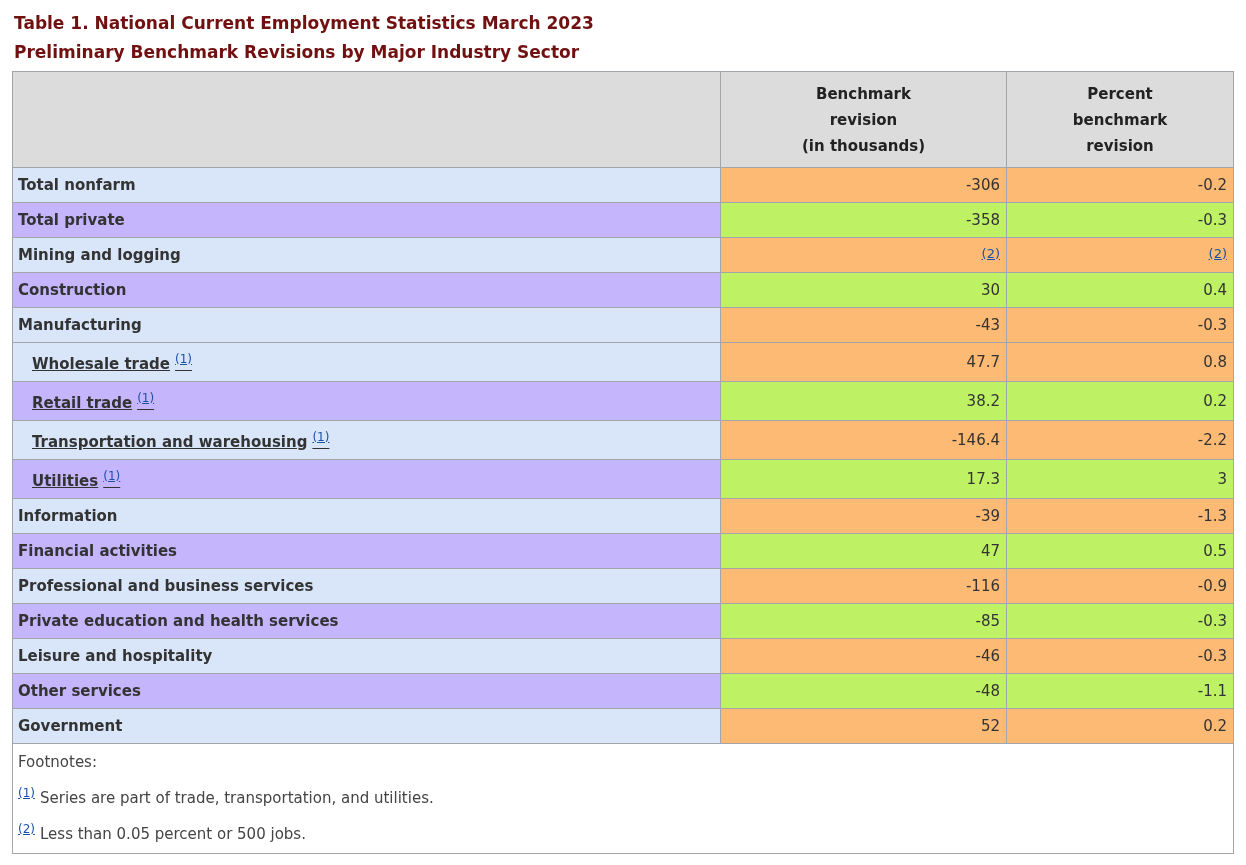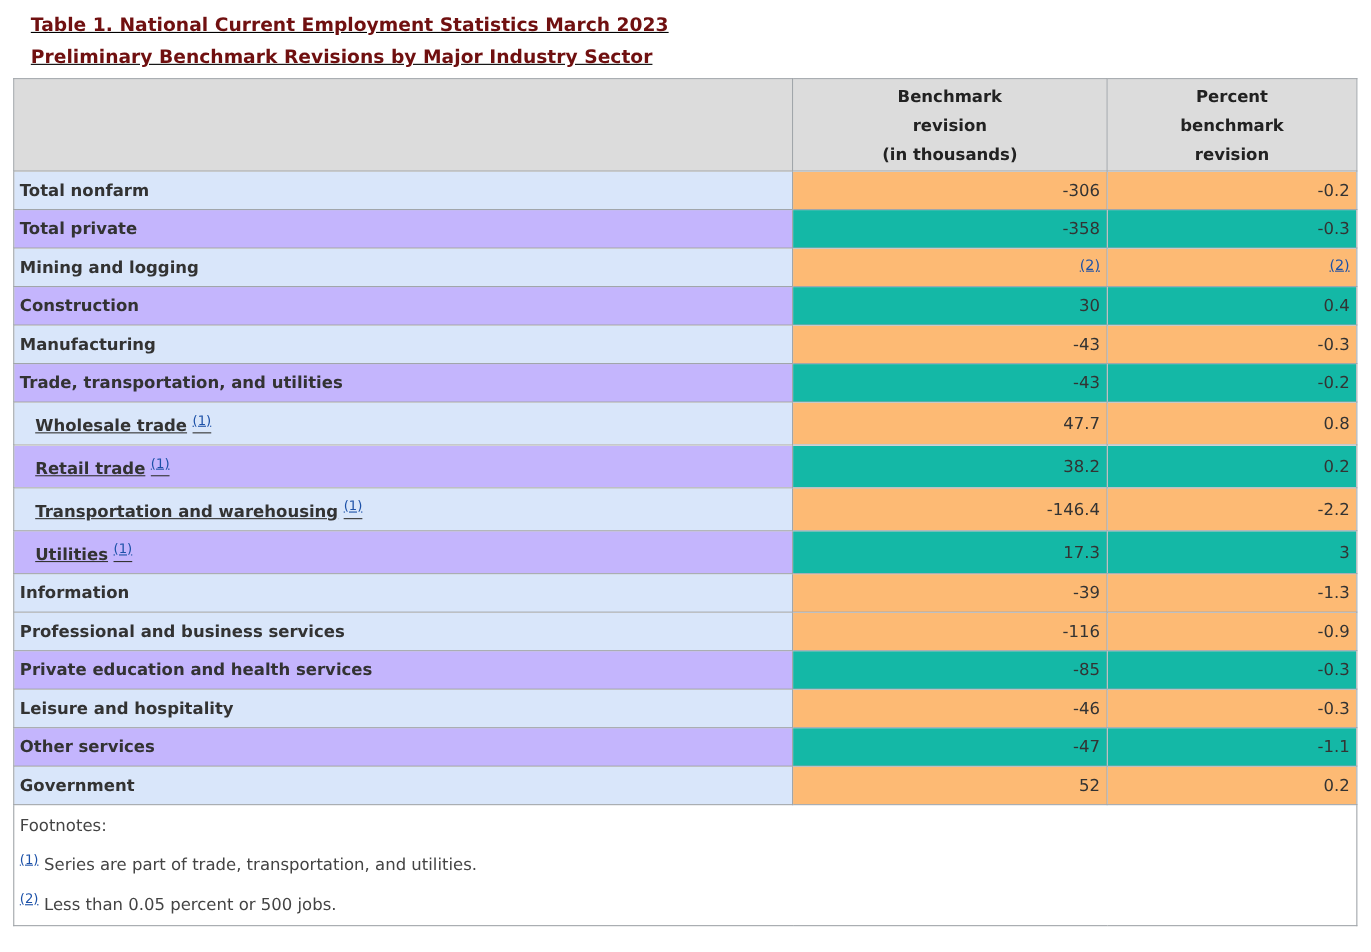--- a/index.html
+++ b/index.html
@@ -3,39 +3,39 @@
 <meta charset="utf-8">
 <style>
   * { box-sizing: border-box; }
   html, body {
     margin: 0; padding: 0;
     background: #ffffff;
     font-family: "DejaVu Sans", "Liberation Sans", sans-serif;
   }
   .page { width: 1246px; height: 865px; background: #ffffff; overflow: hidden; }
 
-  .title-block { padding: 9px 0 4px 28px; text-decoration: underline; }
+  .title-block { padding: 9px 0 4px 14px; }
   .title-line {
     font-size: 17px;
     font-weight: bold;
     color: #701010;
     line-height: 29px;
   }
 
   table.bench {
     border-collapse: collapse;
     table-layout: fixed;
     width: 1221px;
     margin-left: 12px;
   }
   table.bench th, table.bench td {
     border: 1px solid #a1a6aa;
     overflow: hidden;
   }
-  thead tr { height: 84px; }
+  thead tr { height: 96px; }
   th.colhead {
     background: #dcdcdc;
     font-size: 15px;
     font-weight: bold;
     color: #222222;
     text-align: center;
     vertical-align: middle;
     line-height: 26px;
     white-space: pre-line;
   }
@@ -53,21 +53,21 @@
     font-size: 15px;
     font-weight: normal;
     color: #333333;
     text-align: right;
     padding-right: 6px;
     vertical-align: middle;
   }
   tr.blue td.label { background: #d9e6fa; }
   tr.blue td.val   { background: #fdba74; }
   tr.gray td.label { background: #c4b5fd; }
-  tr.gray td.val   { background: #14b8a6; }
+  tr.gray td.val   { background: #bef264; }
 
   a.fn-link {
     color: #1c51a8;
     text-decoration: underline;
     cursor: pointer;
   }
   .sup-ref {
     font-size: 12px;
     font-weight: normal;
     vertical-align: super;
@@ -140,25 +140,20 @@
         <tr class="gray">
           <td class="label"><span>Construction</span></td>
           <td class="val">30</td>
           <td class="val">0.4</td>
         </tr>
         <tr class="blue">
           <td class="label"><span>Manufacturing</span></td>
           <td class="val">-43</td>
           <td class="val">-0.3</td>
         </tr>
-        <tr class="gray">
-          <td class="label"><span>Trade, transportation, and utilities</span></td>
-          <td class="val">-43</td>
-          <td class="val">-0.2</td>
-        </tr>
         <tr class="blue tall indent">
           <td class="label"><span>Wholesale trade</span><a href="#" class="fn-link sup-ref">(1)</a></td>
           <td class="val">47.7</td>
           <td class="val">0.8</td>
         </tr>
         <tr class="gray tall indent">
           <td class="label"><span>Retail trade</span><a href="#" class="fn-link sup-ref">(1)</a></td>
           <td class="val">38.2</td>
           <td class="val">0.2</td>
         </tr>
@@ -170,38 +165,43 @@
         <tr class="gray tall indent">
           <td class="label"><span>Utilities</span><a href="#" class="fn-link sup-ref">(1)</a></td>
           <td class="val">17.3</td>
           <td class="val">3</td>
         </tr>
         <tr class="blue">
           <td class="label"><span>Information</span></td>
           <td class="val">-39</td>
           <td class="val">-1.3</td>
         </tr>
+        <tr class="gray">
+          <td class="label"><span>Financial activities</span></td>
+          <td class="val">47</td>
+          <td class="val">0.5</td>
+        </tr>
         <tr class="blue">
           <td class="label"><span>Professional and business services</span></td>
           <td class="val">-116</td>
           <td class="val">-0.9</td>
         </tr>
         <tr class="gray">
           <td class="label"><span>Private education and health services</span></td>
           <td class="val">-85</td>
           <td class="val">-0.3</td>
         </tr>
         <tr class="blue">
           <td class="label"><span>Leisure and hospitality</span></td>
           <td class="val">-46</td>
           <td class="val">-0.3</td>
         </tr>
         <tr class="gray">
           <td class="label"><span>Other services</span></td>
-          <td class="val">-47</td>
+          <td class="val">-48</td>
           <td class="val">-1.1</td>
         </tr>
         <tr class="blue">
           <td class="label"><span>Government</span></td>
           <td class="val">52</td>
           <td class="val">0.2</td>
         </tr>
       </tbody>
     <tfoot>
       <tr>

